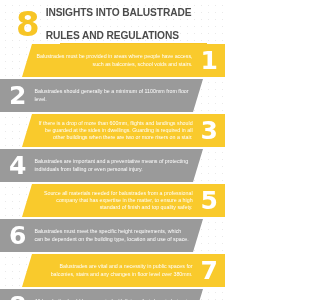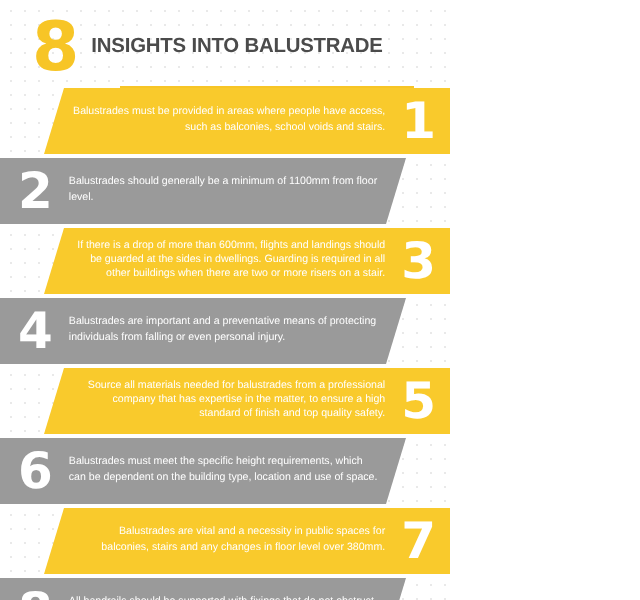--- a/index.html
+++ b/index.html
@@ -118,20 +118,21 @@
 <body>
 
 <div id="dot-bg"></div>
 
 <div id="page">
 
   <div class="header">
     <div class="big-eight">8</div>
     <div class="title-wrap">
       <div class="title-line">INSIGHTS INTO BALUSTRADE</div>
+      <div class="title-line">RULES AND REGULATIONS</div>
     </div>
   </div>
   <div class="title-rule"></div>
 
   <div id="items-container">
       <div class="item">
         <div class="banner yellow">
           <div class="text">Balustrades must be provided in areas where people have access, such as balconies, school voids and stairs.</div>
           <div class="num">1</div>
         </div>

